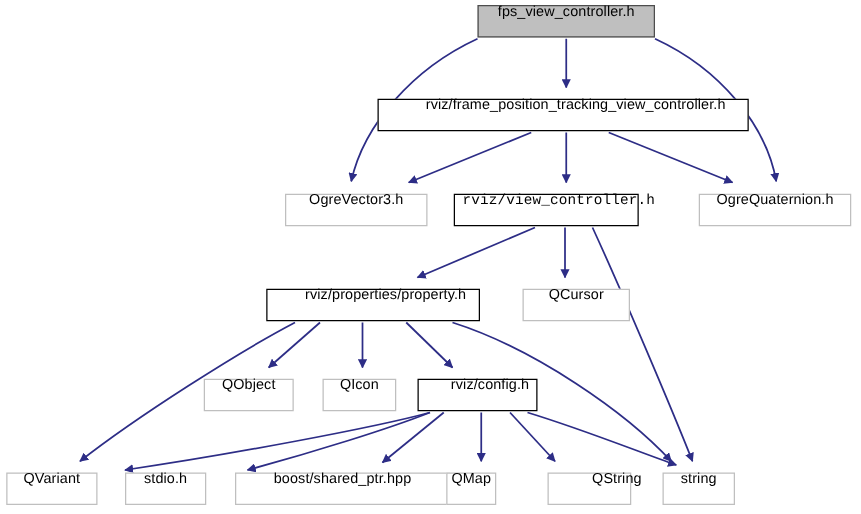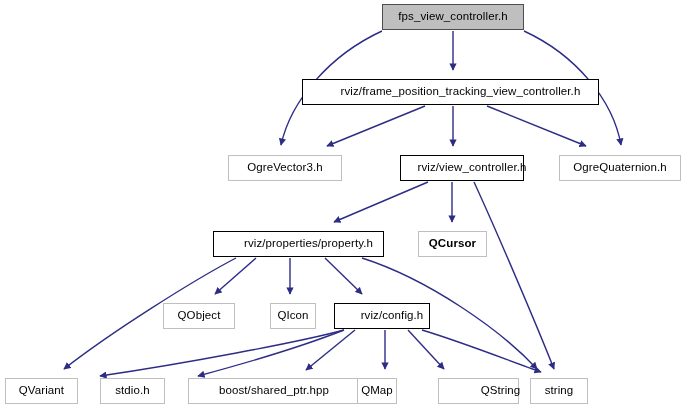--- a/index.html
+++ b/index.html
@@ -20,21 +20,21 @@
     left: 0;
     top: 0;
     width: 689px;
     height: 411px;
     pointer-events: none;
   }
   .node {
     position: absolute;
     box-sizing: border-box;
     display: flex;
-    align-items: center;
+    align-items: flex-start;
     justify-content: center;
     font-size: 11.5px;
     line-height: 1;
     color: #000000;
     white-space: nowrap;
     background: #ffffff;
     border: 1px solid #bfbfbf;
     height: 26px;
     letter-spacing: 0.1px;
   }
@@ -89,54 +89,54 @@
   <div id="node-layer">
       <div class="node root" style="left: 382px; top: 4px; width: 142px;">
         <span class="node-label">fps_view_controller.h</span>
       </div>
       <div class="node bold" style="left: 302px; top: 79px; width: 297px;">
         <span class="node-label">rviz/frame_position_tracking_view_controller.h</span>
       </div>
       <div class="node" style="left: 228px; top: 155px; width: 114px;">
         <span class="node-label">OgreVector3.h</span>
       </div>
-      <div class="node bold" style="left: 400px; top: 155px; width: 124px;">
+      <div class="node bold" style="left: 363px; top: 155px; width: 148px; font-family: Liberation Mono, monospace;">
         <span class="node-label">rviz/view_controller.h</span>
       </div>
       <div class="node" style="left: 559px; top: 155px; width: 122px;">
         <span class="node-label">OgreQuaternion.h</span>
       </div>
       <div class="node bold" style="left: 213px; top: 231px; width: 171px;">
         <span class="node-label">rviz/properties/property.h</span>
       </div>
-      <div class="node" style="left: 418px; top: 231px; width: 69px; font-weight: bold;">
+      <div class="node" style="left: 418px; top: 231px; width: 86px;">
         <span class="node-label">QCursor</span>
       </div>
       <div class="node" style="left: 163px; top: 303px; width: 72px;">
         <span class="node-label">QObject</span>
       </div>
-      <div class="node" style="left: 270px; top: 303px; width: 46px;">
+      <div class="node" style="left: 258px; top: 303px; width: 59px;">
         <span class="node-label">QIcon</span>
       </div>
       <div class="node bold" style="left: 334px; top: 303px; width: 96px;">
         <span class="node-label">rviz/config.h</span>
       </div>
       <div class="node" style="left: 5px; top: 378px; width: 73px;">
         <span class="node-label">QVariant</span>
       </div>
       <div class="node" style="left: 100px; top: 378px; width: 65px;">
         <span class="node-label">stdio.h</span>
       </div>
       <div class="node" style="left: 188px; top: 378px; width: 172px;">
         <span class="node-label">boost/shared_ptr.hpp</span>
       </div>
       <div class="node" style="left: 357px; top: 378px; width: 40px;">
         <span class="node-label">QMap</span>
       </div>
-      <div class="node" style="left: 438px; top: 378px; width: 81px; padding-left: 44px;">
+      <div class="node" style="left: 438px; top: 378px; width: 67px; padding-left: 44px;">
         <span class="node-label">QString</span>
       </div>
       <div class="node" style="left: 530px; top: 378px; width: 58px;">
         <span class="node-label">string</span>
       </div>
     </div>
 
 </div>
 
 </body></html>

